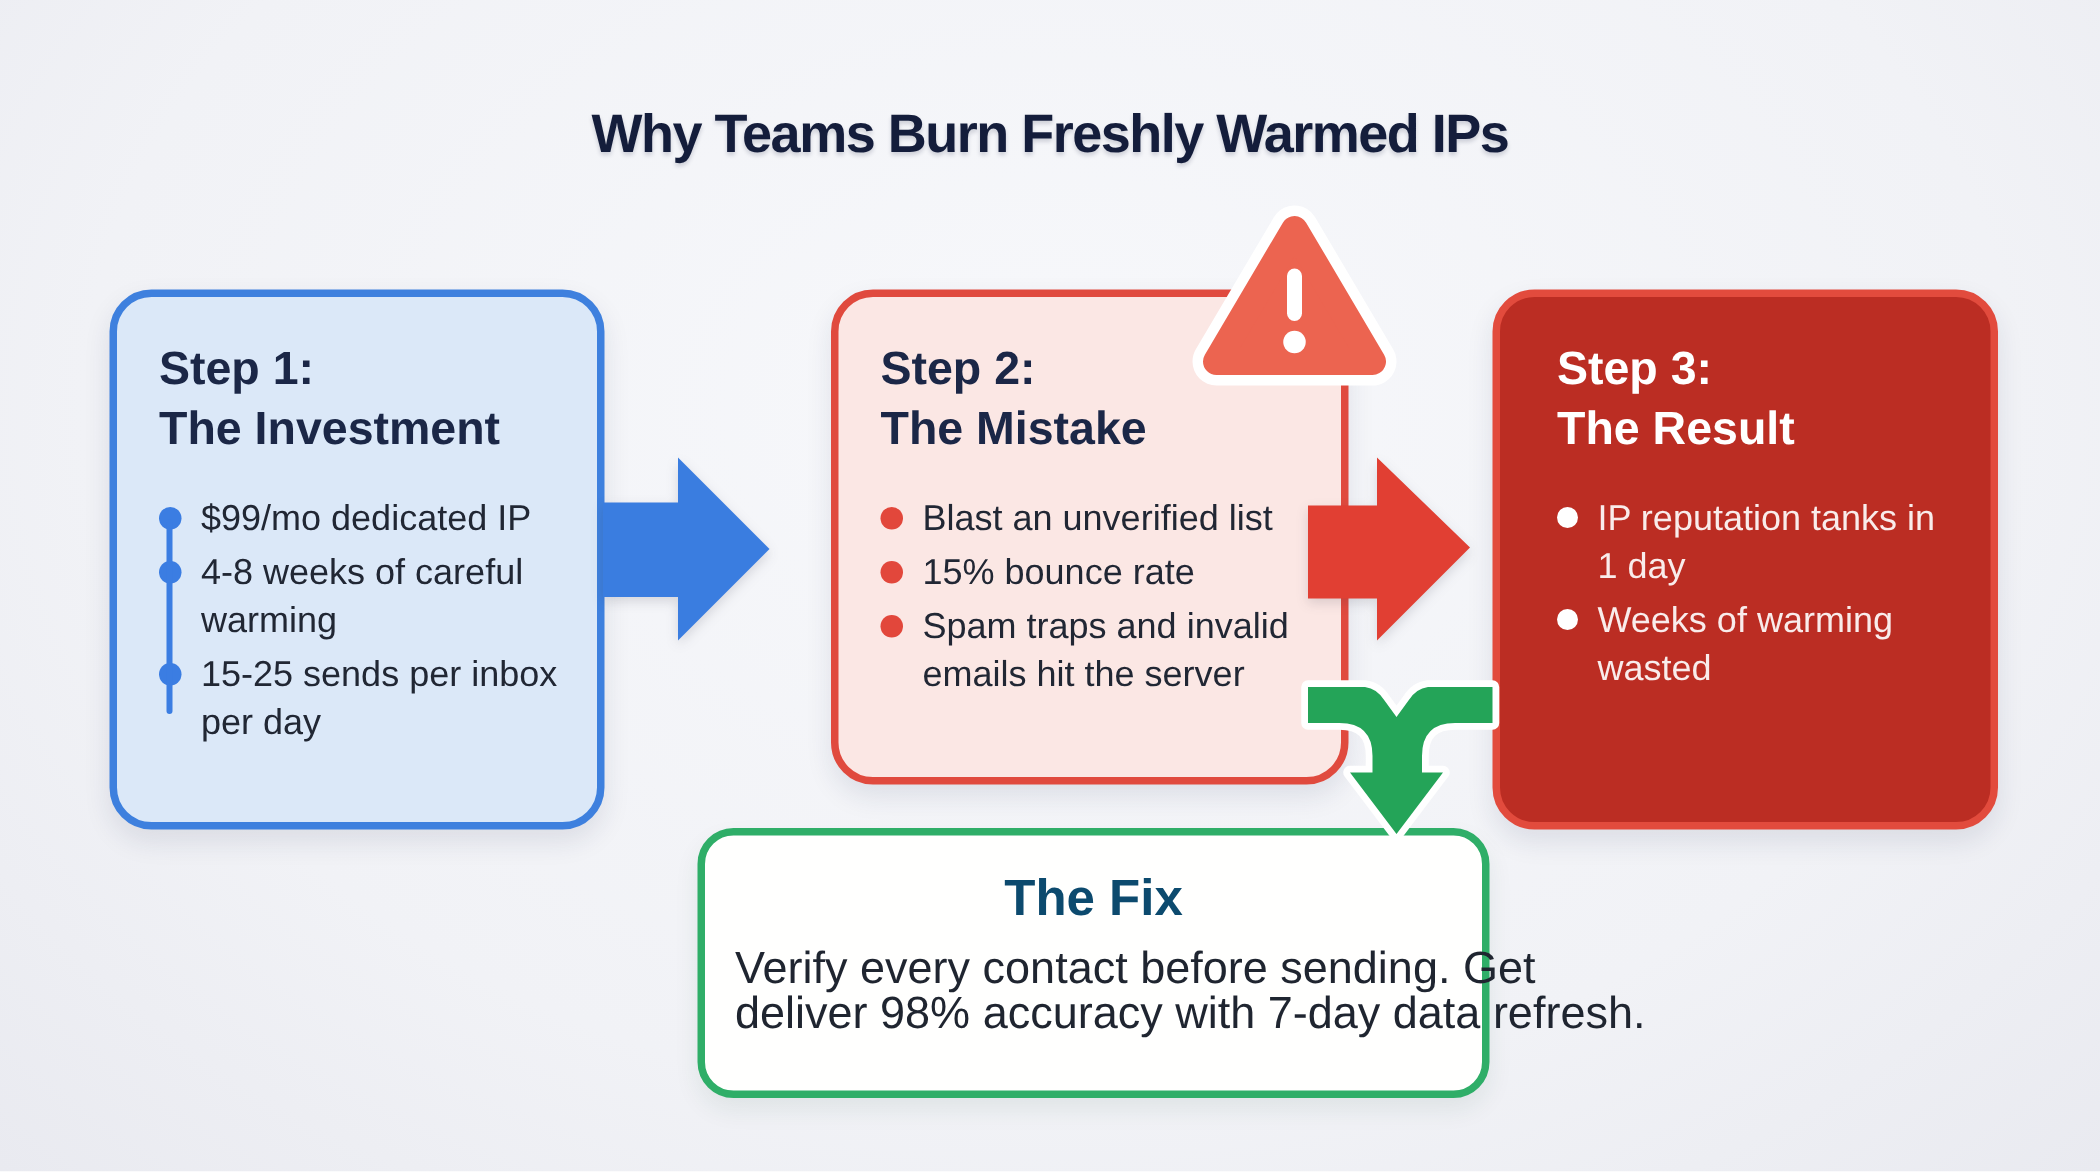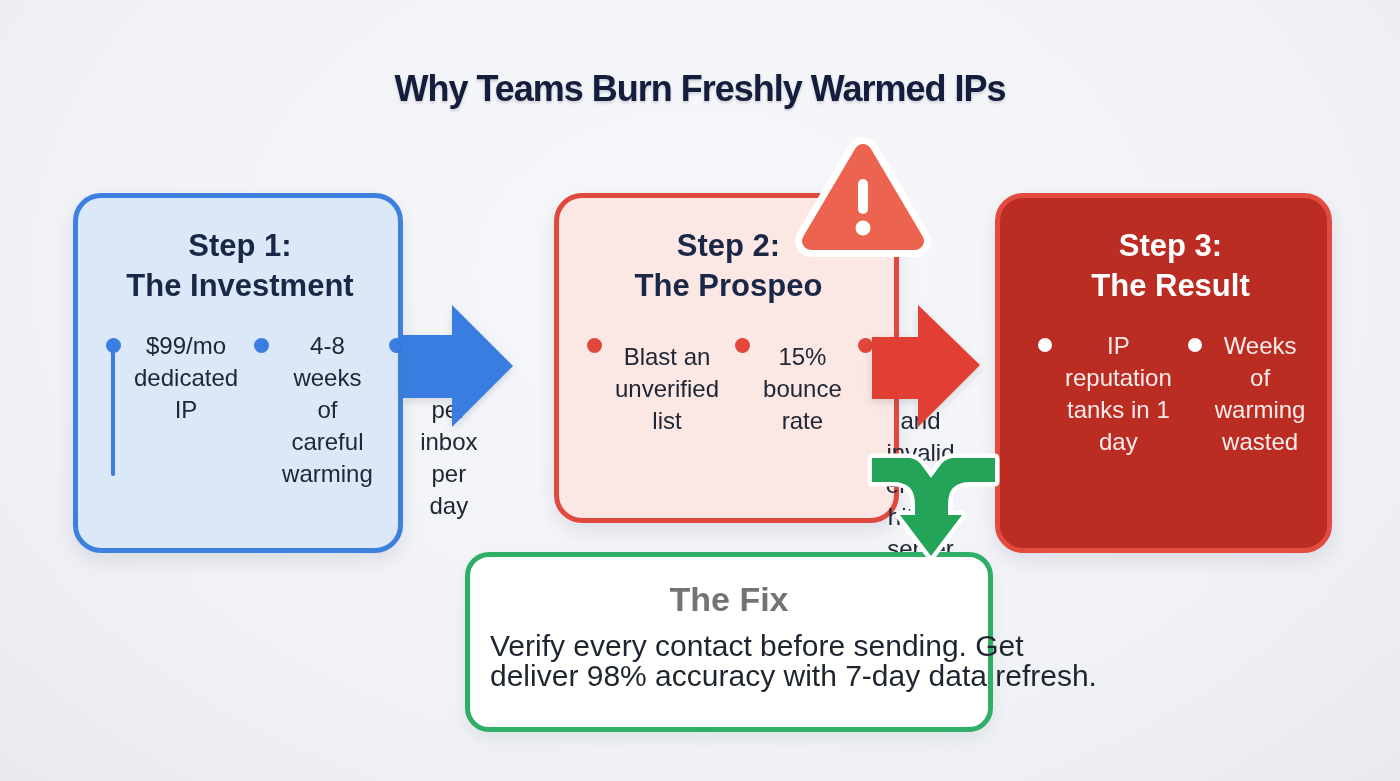--- a/index.html
+++ b/index.html
@@ -29,51 +29,51 @@
     background:#dbe8f8;border:5px solid #3e80de;
   }
   .card-step2{
     left:554px;top:193px;width:345px;height:330px;
     background:#fbe7e4;border:5px solid #e04a3e;
   }
   .card-step3{
     left:995px;top:193px;width:337px;height:360px;
     background:#bb2d23;border:5px solid #e24b3d;
   }
-  .card-inner{position:relative;width:100%;height:100%;padding:28px 24px 24px 28px;box-sizing:border-box;text-align:center;}
+  .card-inner{position:relative;width:100%;height:100%;padding:28px 24px 24px 28px;box-sizing:border-box;}
   .card-step3 .card-inner{padding-left:38px;}
   .step-heading{
     font-size:31px;font-weight:bold;line-height:40px;
     color:#1b2747;margin:0;
   }
   .card-step3 .step-heading{color:#ffffff;}
-  .bullets{list-style:none;margin:24px 0 0 0;padding:0;display:flex;flex-direction:row;gap:16px;}
+  .bullets{list-style:none;margin:24px 0 0 0;padding:0;display:flex;flex-direction:column;gap:4px;}
   .bullet{display:flex;align-items:flex-start;gap:13px;}
   .dot{flex:0 0 auto;width:15px;height:15px;border-radius:50%;margin-top:8px;}
   .card-step1 .dot{background:#3b7de2;}
   .card-step2 .dot{background:#e2473b;}
   .card-step3 .dot{background:#ffffff;width:14px;height:14px;}
   .bullet-text{
     font-size:24px;line-height:32px;color:#212734;
   }
   .card-step1 .bullet-text{max-width:250px;}
-  .card-step2 .bullet-text{max-width:290px;margin-top:11px;}
+  .card-step2 .bullet-text{max-width:290px;}
   .card-step3 .bullet-text{max-width:250px;color:#f9eceb;}
   .timeline{
     position:absolute;left:33px;top:148px;width:4px;height:130px;
     background:#3b7de2;border-radius:2px;
   }
   .card-fix{
     left:465px;top:552px;width:528px;height:180px;
     background:#fffffe;border:5px solid #2fae68;
     border-radius:24px;
     box-shadow:0 8px 16px rgba(30,80,50,0.08);
   }
   .fix-inner{padding:22px 20px 0 20px;text-align:center;}
-  .fix-heading{font-size:34px;font-weight:bold;color:#737373;line-height:40px;margin:0;}
+  .fix-heading{font-size:34px;font-weight:bold;color:#0c4a6e;line-height:40px;margin:0;}
   .fix-body{margin:12px auto 0 auto;font-size:30px;line-height:30px;color:#1f2530;max-width:500px;}
   .fix-body div{white-space:nowrap;}
   svg.flow{position:absolute;overflow:visible;}
   .arrow-shadow{filter:drop-shadow(0 3px 4px rgba(40,40,60,0.15));}
 </style>
 </head>
 <body>
 
 <div class="canvas">
 
@@ -104,21 +104,21 @@
   </div>
 
   <svg class="flow arrow-shadow" style="left:402px;top:303px;" width="115" height="126" viewBox="0 0 115 126" aria-hidden="true">
     <polygon points="0,32 50,32 50,2 111,63 50,124 50,95 0,95" fill="#3a7de0"></polygon>
   </svg>
 
   <div class="card card-step2">
     <div class="card-inner">
       <div class="step-heading">
         <div>Step 2:</div>
-        <div>The Prospeo</div>
+        <div>The Mistake</div>
       </div>
       <ul class="bullets">
         <li class="bullet">
           <span class="dot"></span>
           <span class="bullet-text">Blast an unverified list</span>
         </li>
         <li class="bullet">
           <span class="dot"></span>
           <span class="bullet-text">15% bounce rate</span>
         </li>

